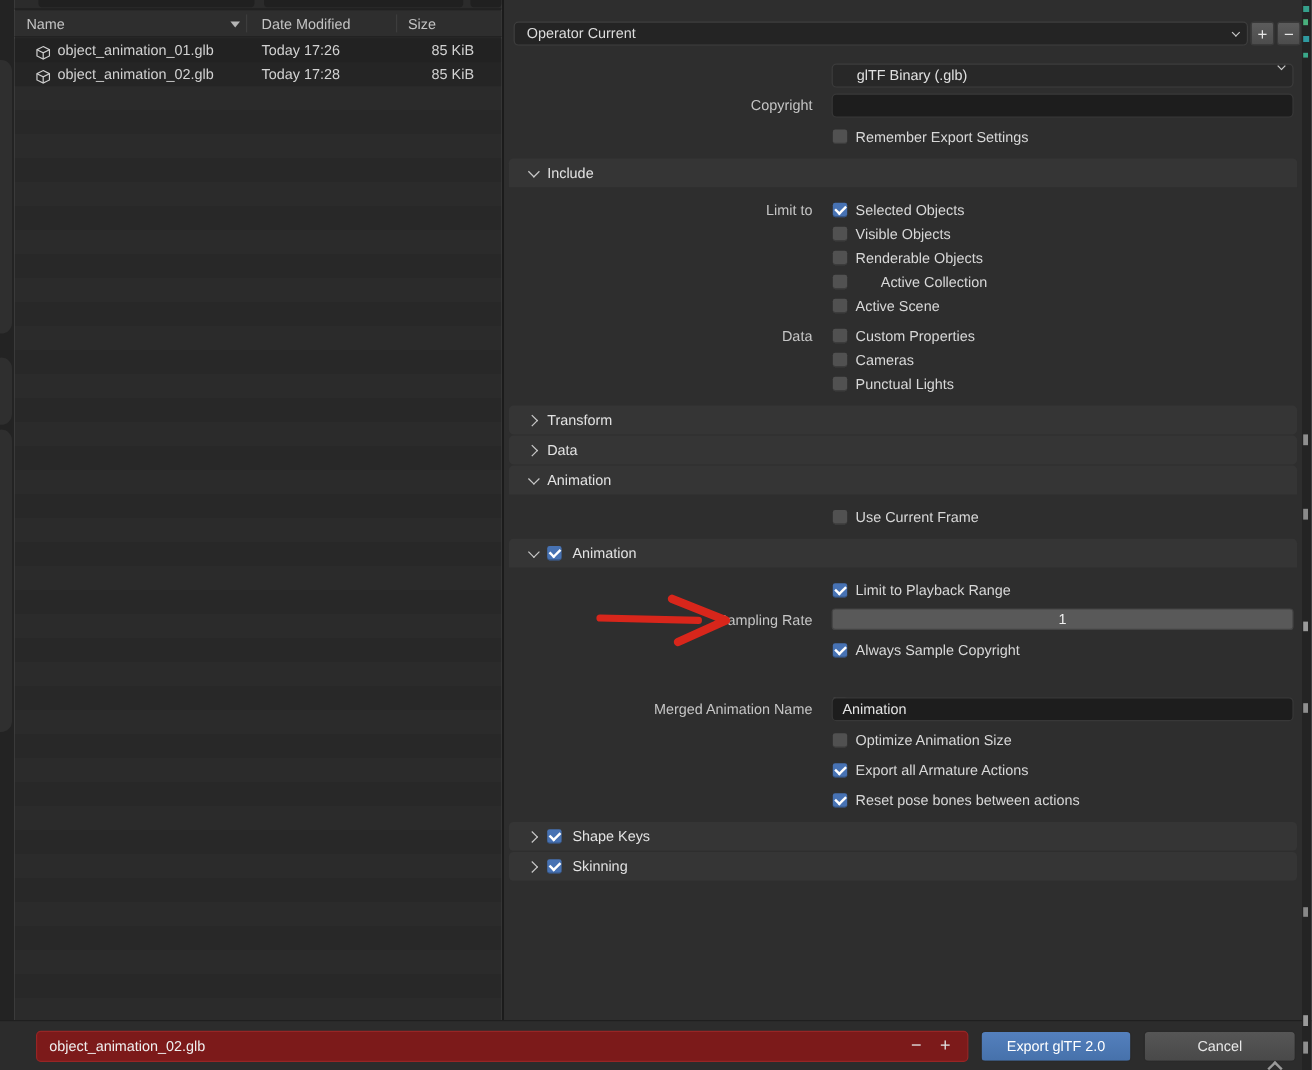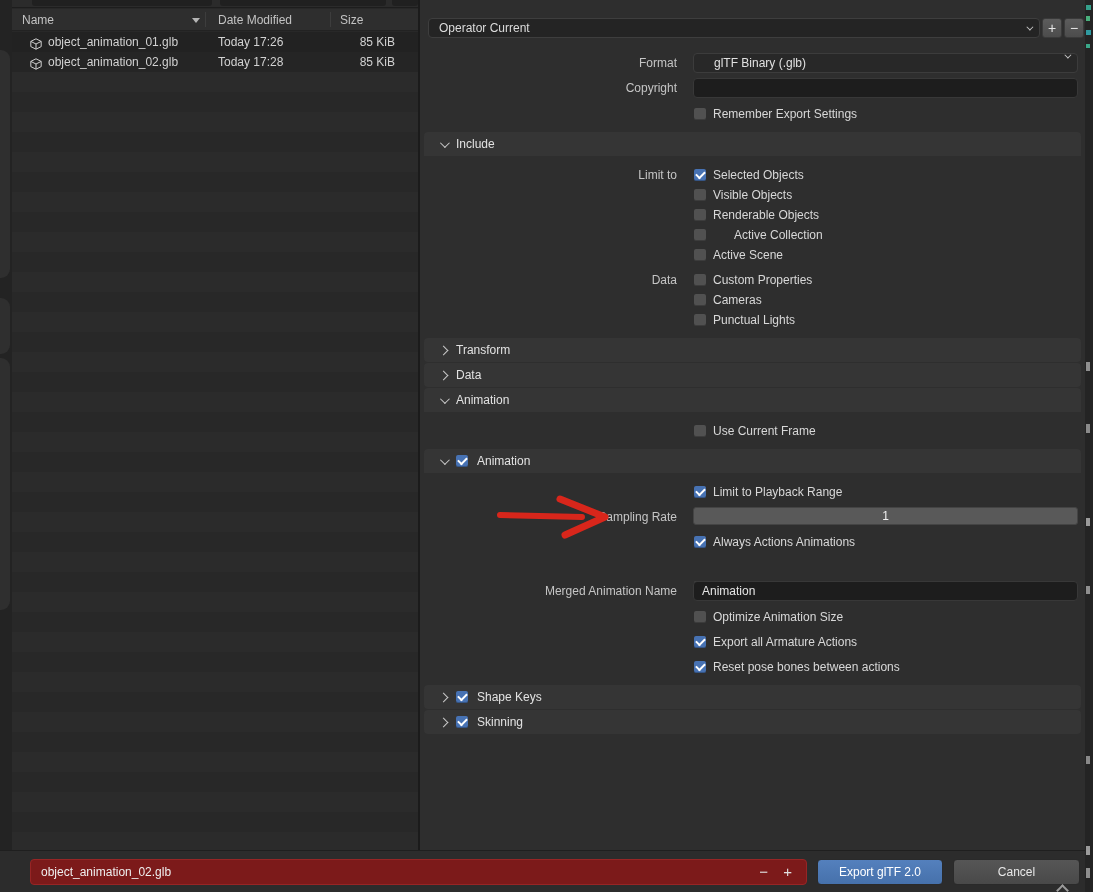--- a/index.html
+++ b/index.html
@@ -132,21 +132,20 @@
 
   <div id="export-panel">
 
     <div id="presets-select" class="widget">
       <span class="grow">Operator Current</span>
       <span class="chev down small"></span>
     </div>
     <div class="mini-btn" style="left:622px;">+</div>
     <div class="mini-btn" style="left:644px;">−</div>
 
-    <div class="prop-label" style="top:53px;">Format</div>
     <div class="prop-widget widget select-widget" style="top:53px;">
       <span class="grow">glTF Binary (.glb)</span>
       <span class="chev down small"></span>
     </div>
 
     <div class="prop-label" style="top:78px;">Copyright</div>
     <div class="prop-widget widget text-field" style="top:78px;"></div>
 
     <div class="chk-row" style="top:107px;">
       <span class="cb"></span>
@@ -216,21 +215,21 @@
       <span>Animation</span>
     </div>
     <div class="chk-row" style="top:485px;">
       <span class="cb checked"></span>
       <span>Limit to Playback Range</span>
     </div>
     <div class="prop-label" style="top:507px;">Sampling Rate</div>
     <div class="prop-widget slider-widget" style="top:507px;">1</div>
     <div class="chk-row" style="top:535px;">
       <span class="cb checked"></span>
-      <span>Always Actions Animations</span>
+      <span>Always Sample Copyright</span>
     </div>
     <div class="chk-row" style="top:580px;">
       <span class="cb"></span>
       <span>Group by NLA Track</span>
     </div>
     <div class="prop-label" style="top:581px;">Merged Animation Name</div>
     <div class="prop-widget widget text-field" style="top:581px;">Animation</div>
     <div class="chk-row" style="top:610px;">
       <span class="cb"></span>
       <span>Optimize Animation Size</span>

